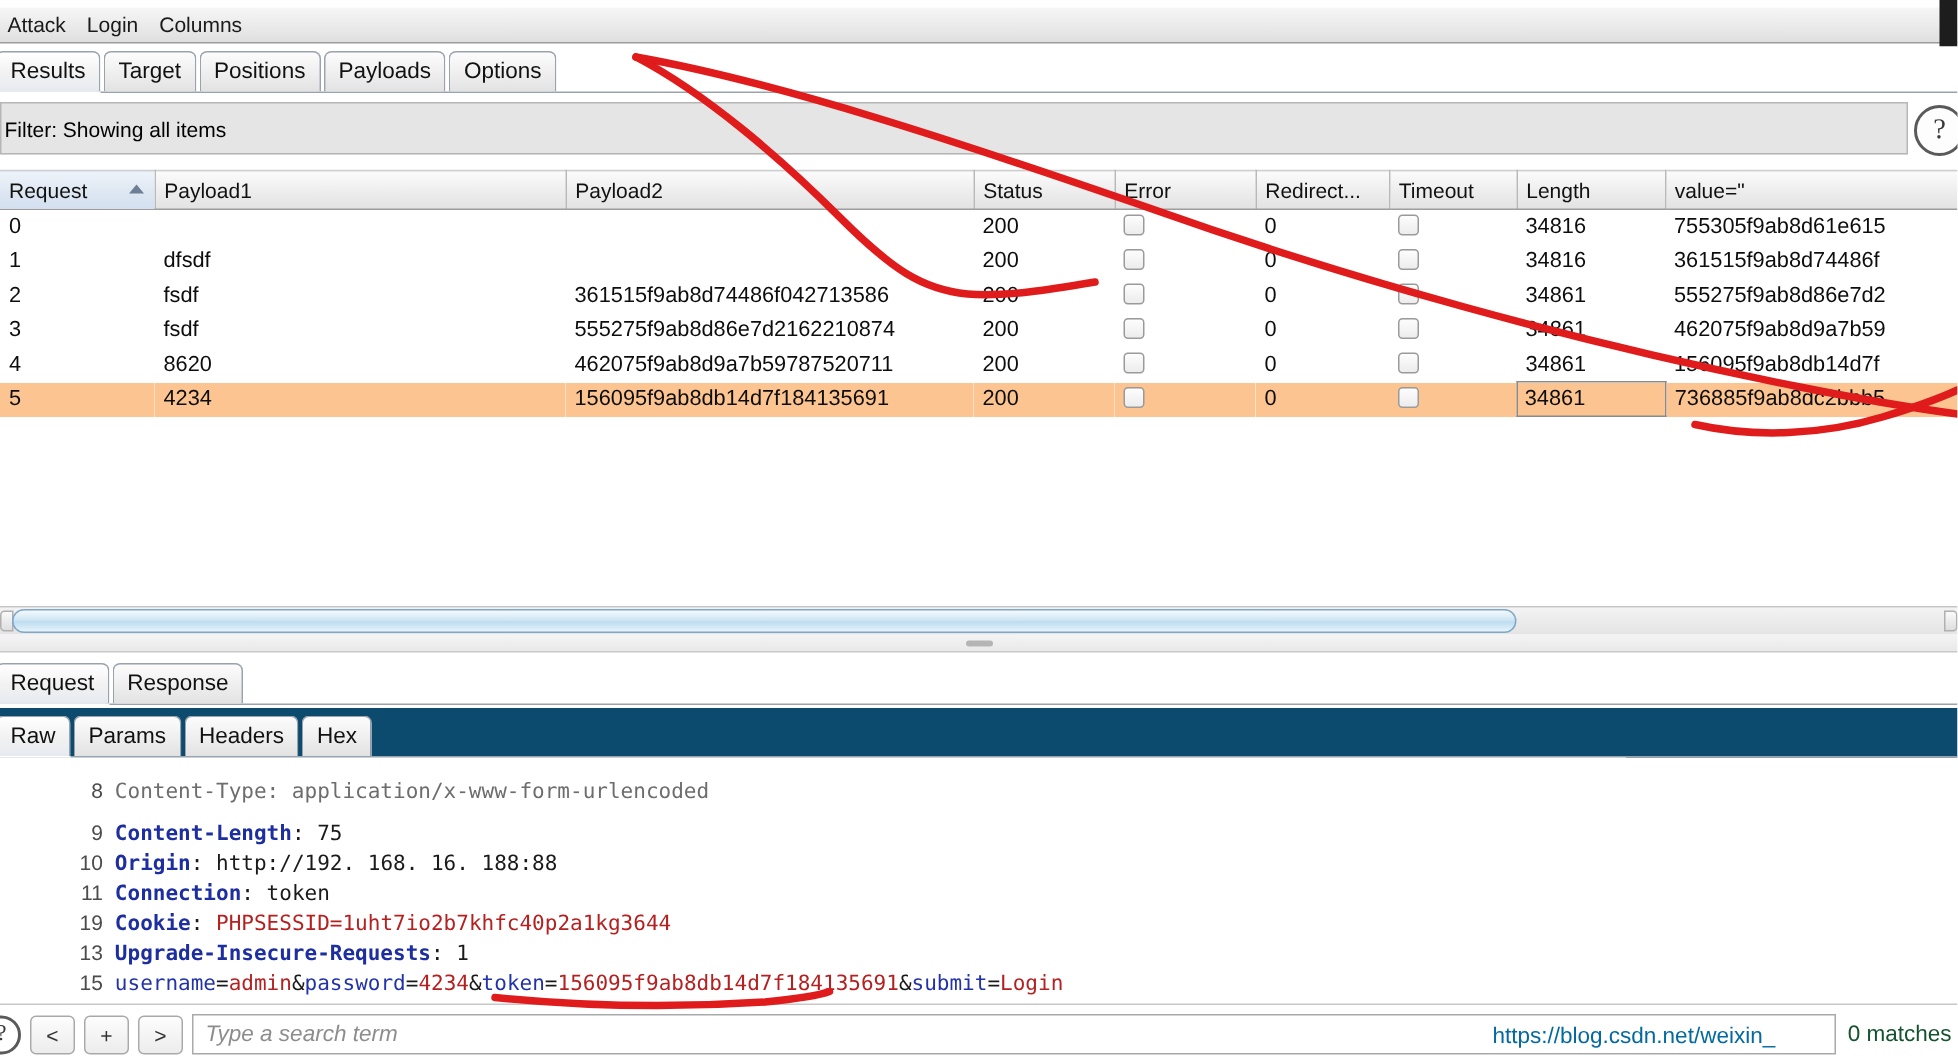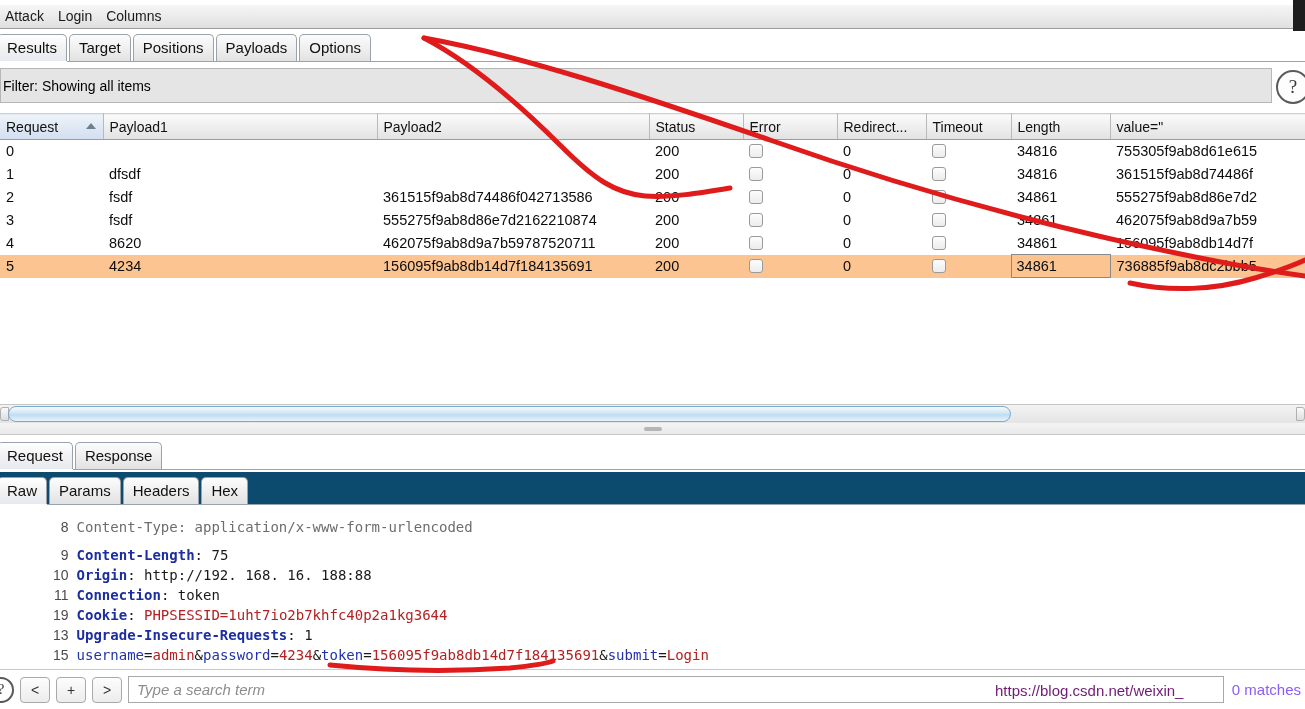--- a/index.html
+++ b/index.html
@@ -199,25 +199,25 @@
     background: linear-gradient(to bottom, #fdfdfd, #ececec);
     display: flex; align-items: center; justify-content: center;
     font-size: 14px; color: #333;
   }
   .sinput {
     flex: 1 1 auto; height: 27px; margin-right: 8px;
     border: 1px solid #a9a9a9; background: #ffffff;
     display: flex; align-items: center; padding-left: 8px;
     font-size: 15px; font-style: italic; color: #8d8d8d;
   }
-  .matches { flex: none; padding-right: 4px; font-size: 15px; color: #8b5cf6; }
+  .matches { flex: none; padding-right: 4px; font-size: 15px; color: #14532d; }
 
   .watermark {
     position: absolute; left: 995px; top: 682px;
-    font-size: 15px; color: #701a75;
+    font-size: 15px; color: #0369a1;
     white-space: nowrap; pointer-events: none;
   }
 
   
   .anno { position: absolute; left: 0; top: 0; width: 1305px; height: 709px; pointer-events: none; }
 </style>
 </head>
 <body>
 
 <div id="app">

